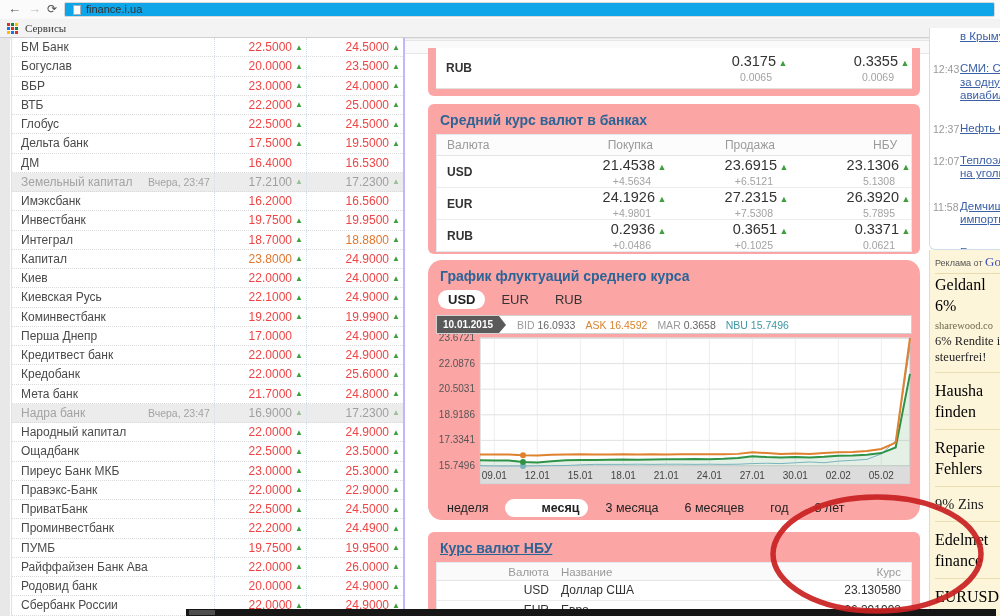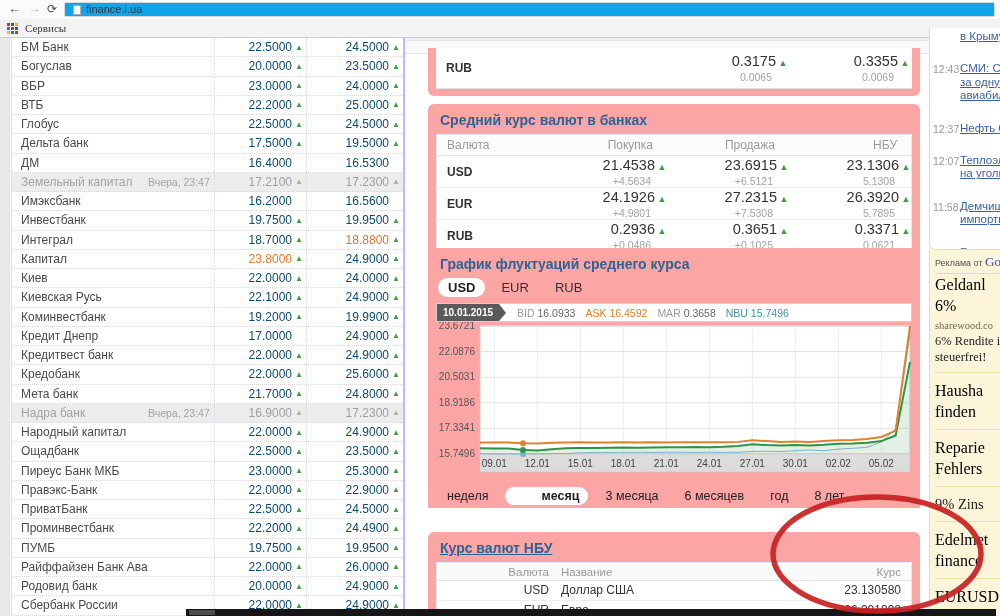--- a/index.html
+++ b/index.html
@@ -29,21 +29,21 @@
 
   
   .bank{position:absolute;left:11px;top:38px;width:391px;height:578px;background:#fff;
         border-left:1px solid #d9e4f0;border-right:2px solid #c4b5fd;}
   .brow{display:flex;align-items:center;height:19.26px;border-bottom:1px dotted #dadada;font-size:12px;box-sizing:border-box;}
   .brow.muted{background:#ececec;}
   .bname{flex:1;padding-left:9px;color:#4a4a4a;white-space:nowrap;overflow:hidden;}
   .bnote{width:66px;font-size:10.5px;color:#9a9a9a;white-space:nowrap;}
   .bg1,.bg2{display:flex;justify-content:flex-end;align-items:center;height:100%;border-left:1px dotted #d5dfeb;box-sizing:border-box;}
   .bg1{width:92px;} .bg2{width:97px;}
-  .bval{color:#0c4a6e;}
+  .bval{color:#ef4444;}
   .barr{width:14px;font-size:8px;color:#3f9e3f;text-align:center;}
   .muted .bname,.muted .bnote{color:#a3a3a3;}
   .muted .bval{color:#9f9f9f;}
   .muted .barr{color:#98bf98;}
   .orange{color:#e2762d !important;}
 
   
   .panel{position:absolute;left:428px;width:492px;background:#fca5a5;box-sizing:border-box;margin-top:20px;}
   .ptitle{font-size:14px;font-weight:bold;color:#2d6496;padding:2px 2px 6px 4px;}
   .ptitle.link{text-decoration:underline;cursor:pointer;display:inline-block;}
@@ -60,21 +60,21 @@
 
   #p2{top:84px;height:150px;border-radius:6px;padding:6px 8px 8px;}
   .ptable{background:#fff;border:1px solid #e3e9f0;}
   .ahead{display:grid;grid-template-columns:110px 122px 122px 122px;height:20px;align-items:center;
          color:#9a9a9a;font-size:12px;border-bottom:1px solid #e4e4e4;background:#fcfcfc;}
   .ahead .h1{padding-left:10px;}
   .ahead .hr{text-align:right;padding-right:16px;}
   .arow{height:31px;border-bottom:1px solid #ececec;}
   .arow:last-child{border-bottom:none;}
 
-  #p3{top:228px;height:260px;border-radius:1px;padding:6px 8px 8px;}
+  #p3{top:240px;height:260px;border-radius:14px;padding:6px 8px 8px;}
   .tabs{display:flex;align-items:center;gap:6px;padding:0 0 6px 2px;font-size:13px;color:#333;}
   .tab{padding:2px 10px;border-radius:10px;cursor:pointer;}
   .tab.active{background:#fff;font-weight:bold;color:#222;}
   .infobar{background:#fff;border:1px solid #d2d2d2;height:17px;display:flex;align-items:center;
            font-size:10.5px;gap:10px;overflow:hidden;}
   .dtag{background:#5a5a5a;color:#fff;font-size:10px;font-weight:bold;padding:0 6px;height:17px;
         line-height:17px;position:relative;margin-right:8px;}
   .dtag:after{content:"";position:absolute;right:-7px;top:0;border-left:7px solid #5a5a5a;
         border-top:9px solid transparent;border-bottom:8px solid transparent;}
   .pair .lab{color:#9a9a9a;} .pair .val{color:#666;}
@@ -346,21 +346,21 @@
             <span class="bval">19.2000</span>
             <span class="barr">▲</span>
           </span>
           <span class="bg2">
             <span class="bval">19.9900</span>
             <span class="barr">▲</span>
           </span>
         </div>
       
         <div class="brow">
-          <span class="bname">Кредит Днепр</span>
+          <span class="bname">Перша Днепр</span>
           <span class="bnote"></span>
           <span class="bg1">
             <span class="bval">17.0000</span>
             <span class="barr"></span>
           </span>
           <span class="bg2">
             <span class="bval">24.9000</span>
             <span class="barr">▲</span>
           </span>
         </div>

